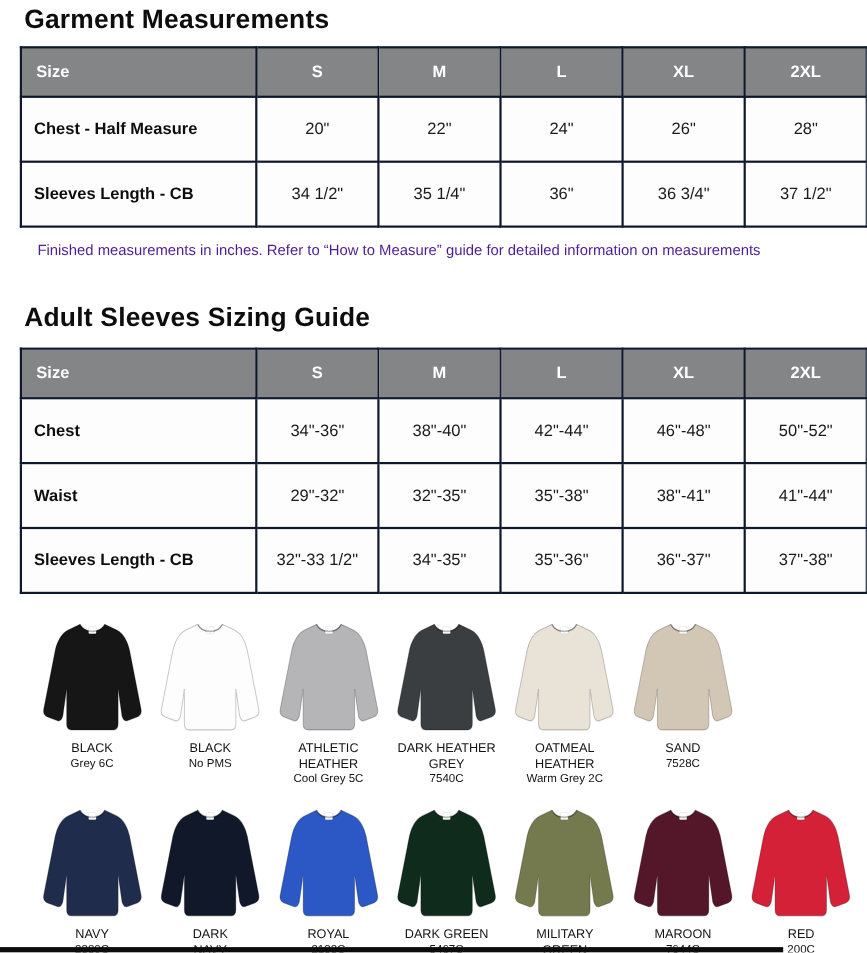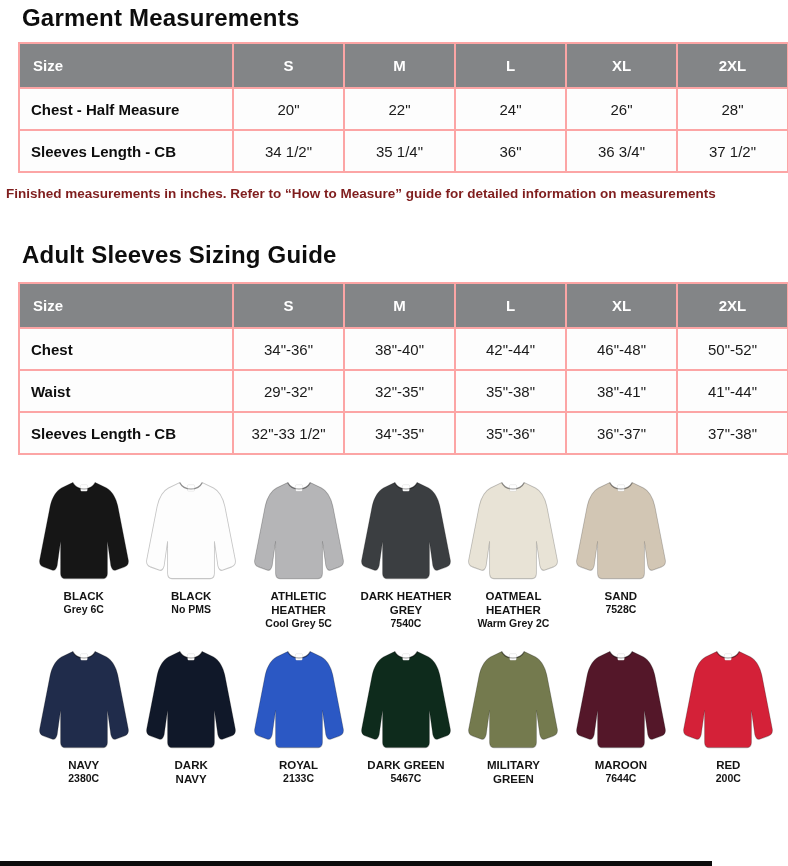--- a/index.html
+++ b/index.html
@@ -20,63 +20,61 @@
   .page-title { margin: 4px 0 10px 22px; }
   .section-title { margin: 40px 0 13px 22px; }
 
   table.size-table {
     border-collapse: collapse;
     table-layout: fixed;
     width: 770px;
     margin-left: 18px;
   }
   table.size-table th, table.size-table td {
-    border: 2px solid #fca5a5;
+    border: 2px solid #0f172a;
     overflow: hidden;
   }
   table.size-table th {
     background: #838587;
     color: #ffffff;
     font-size: 15px;
     font-weight: bold;
     height: 45px;
     text-align: center;
   }
   table.size-table th.first {
     text-align: left;
     padding-left: 13px;
   }
   table.size-table td {
     background: #fdfdfd;
-    height: 42px;
+    height: 59px;
     font-size: 15px;
     text-align: center;
     color: #1a1a1a;
   }
   table.size-table td.row-label {
     text-align: left;
     padding-left: 11px;
     font-weight: bold;
     color: #0d0d0d;
   }
 
   .note {
-    margin: 13px 0 0 6px;
+    margin: 13px 0 0 34px;
     font-size: 13.5px;
-    color: #7f1d1d;
+    color: #4c1d95;
     white-space: nowrap;
-    font-weight: bold;
   }
 
   .swatch-grid {
     display: grid;
     grid-template-columns: repeat(7, 1fr);
     width: 752px;
     margin-left: 30px;
-    font-weight: bold;
   }
   .swatch-grid.row-1 { margin-top: 18px; }
   .swatch-grid.row-2 { margin-top: 12px; }
   .swatch { text-align: center; }
   .swatch .shirt { display: block; margin: 0 auto; }
   .swatch-name {
     font-size: 11.5px;
     line-height: 14px;
     color: #141414;
     white-space: pre-line;

